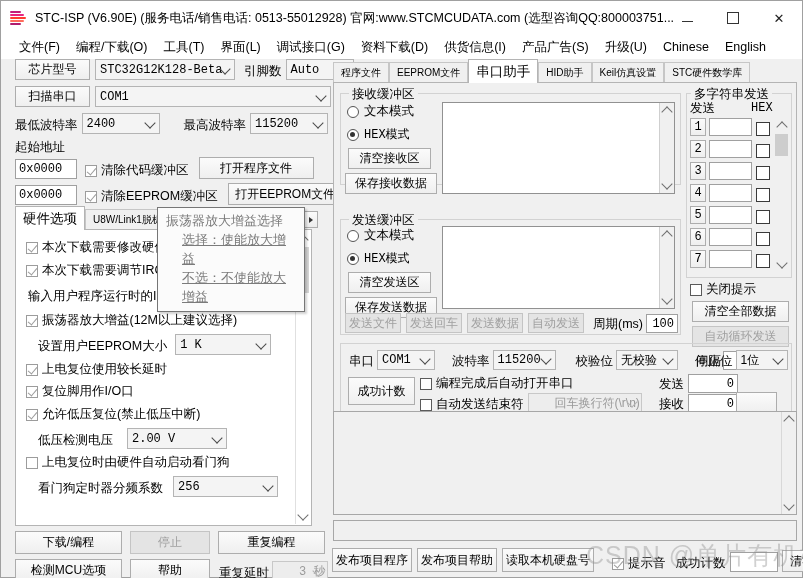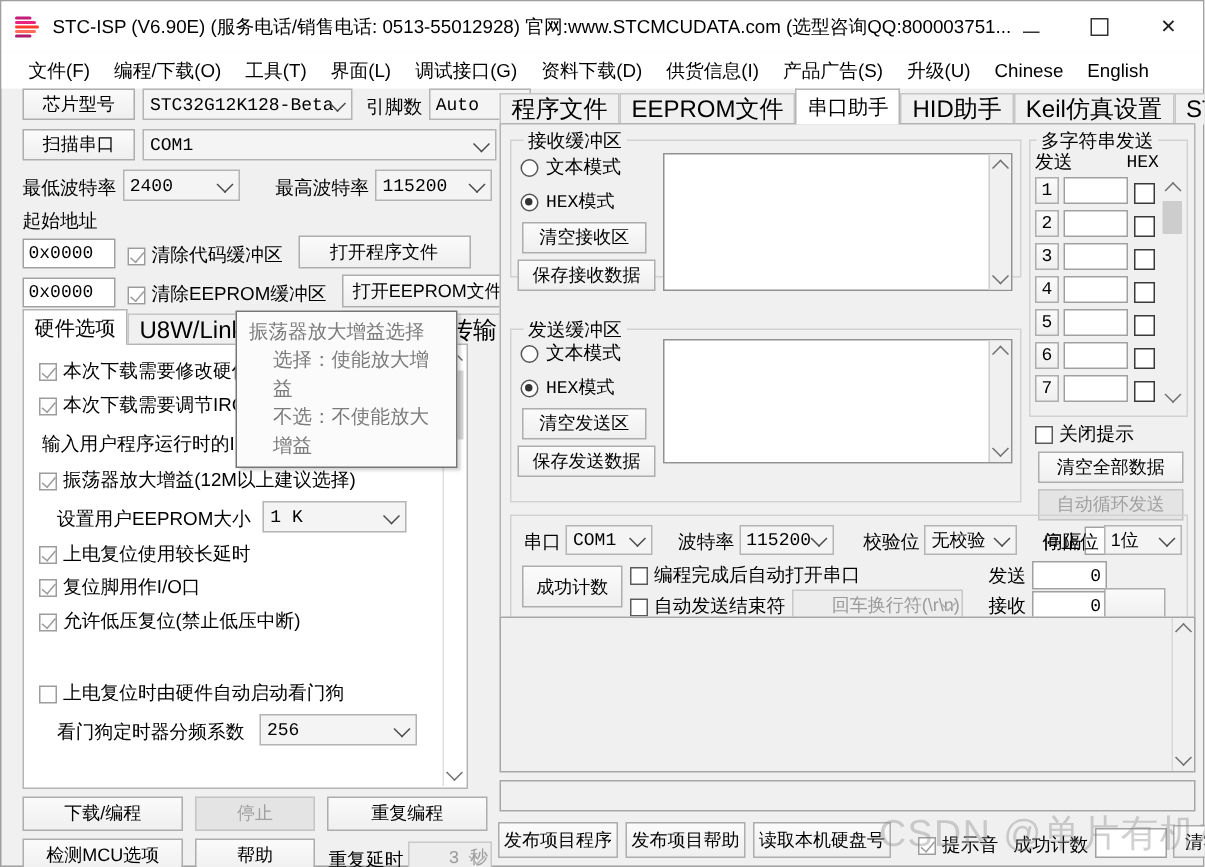--- a/index.html
+++ b/index.html
@@ -88,40 +88,40 @@
 
   
   .left{position:absolute;left:6px;top:58px;width:320px;}
   .row{position:absolute;display:flex;align-items:flex-end;}
 
   
   .tabstrip{position:absolute;display:flex;align-items:flex-end;}
   .tab{
     border:1px solid #c6c6c6;border-bottom:none;background:#f0f0f0;
     display:flex;align-items:center;justify-content:center;
-    font-size:16px;box-sizing:border-box;white-space:nowrap;
+    font-size:10px;box-sizing:border-box;white-space:nowrap;
     padding:0 7px;height:21px;color:#000;
   }
   .tab.sel{background:#fff;height:24px;font-size:13.5px;border-color:#b4b4b4;position:relative;z-index:3;}
   .spin{width:15px;height:17px;border:1px solid #adadad;background:linear-gradient(#fbfbfb,#ececec);
     box-sizing:border-box;position:relative;}
   .spin .t{position:absolute;left:50%;top:50%;width:0;height:0;margin:-3px 0 0 -2px;}
   .spin.l .t{border-top:3px solid transparent;border-bottom:3px solid transparent;border-right:4px solid #333;margin-left:-3px;}
   .spin.r .t{border-top:3px solid transparent;border-bottom:3px solid transparent;border-left:4px solid #333;margin-left:-1px;}
 
   .panel{background:#fff;border:1px solid #b4b4b4;box-sizing:border-box;position:absolute;}
 
   
   .tooltip{
     position:absolute;background:#fbfbfb;border:1px solid #767676;
     box-shadow:2px 2px 2px rgba(0,0,0,.18);
     padding:3px 8px 5px 8px;box-sizing:border-box;z-index:50;
     color:#7b7b7b;font-size:13px;line-height:19px;
   }
-  .tooltip .l2,.tooltip .l3{padding-left:16px;}
+  .tooltip .l2,.tooltip .l3{padding-left:16px;text-decoration:underline;}
 
   
   .right{position:absolute;left:330px;top:58px;width:468px;}
 
   .watermark{
     position:absolute;left:585px;top:538px;width:215px;height:36px;
     font-size:25px;color:rgba(140,140,140,.40);
     font-family:"Liberation Sans","DejaVu Sans",sans-serif;
     white-space:nowrap;z-index:40;pointer-events:none;letter-spacing:1px;
   }
@@ -280,20 +280,27 @@
       <div class="chk on gray" style="position:absolute;left:10px;top:153px;">
         <span class="box"></span>
         <span>复位脚用作I/O口</span>
       </div>
 
       <div class="chk on gray" style="position:absolute;left:10px;top:176px;">
         <span class="box"></span>
         <span>允许低压复位(禁止低压中断)</span>
       </div>
 
+      <div class="row" style="left:22px;top:198px;">
+        <div class="lbl">低压检测电压</div>
+        <div class="combo" style="width:100px;height:21px;margin-left:14px;">
+          <span>2.00 V</span>
+            <span class="arw"></span>
+        </div>
+      </div>
 
       <div class="chk gray" style="position:absolute;left:10px;top:224px;">
         <span class="box"></span>
         <span>上电复位时由硬件自动启动看门狗</span>
       </div>
 
       <div class="row" style="left:22px;top:246px;">
         <div class="lbl">看门狗定时器分频系数</div>
         <div class="combo" style="width:105px;height:21px;margin-left:10px;">
           <span>256</span>
@@ -378,20 +385,28 @@
         <div class="btn cn" style="position:absolute;left:4px;top:77px;width:92px;height:21px;">保存发送数据</div>
 
         <div class="textarea" style="position:absolute;left:101px;top:6px;width:233px;height:83px;">
           <div class="inner"></div>
           <div class="sb">
             <span class="ar up"></span>
             <span class="ar dn"></span>
           </div>
         </div>
 
+        <div class="row" style="left:4px;top:93px;">
+          <div class="btn cn disabled" style="width:56px;height:20px;">发送文件</div>
+          <div class="btn cn disabled" style="width:56px;height:20px;margin-left:5px;">发送回车</div>
+          <div class="btn cn disabled" style="width:56px;height:20px;margin-left:5px;">发送数据</div>
+          <div class="btn cn disabled" style="width:56px;height:20px;margin-left:5px;">自动发送</div>
+          <div class="lbl" style="margin-left:9px;">周期(ms)</div>
+          <div class="field" style="width:32px;height:19px;margin-left:3px;justify-content:flex-end;">100</div>
+        </div>
       </div>
 
       <div class="group" style="position:absolute;left:352px;top:10px;width:106px;height:185px;">
         <div class="gtitle" style="left:4px;">多字符串发送</div>
         <div class="lbl" style="position:absolute;left:3px;top:6px;">发送</div>
         <div class="lbl mono" style="position:absolute;left:64px;top:7px;">HEX</div>
 
         <div style="position:absolute;left:3px;top:24px;width:98px;height:154px;">
           <div class="row" style="left:0;top:0;">
             <div class="btn" style="width:16px;height:18px;">1</div>

